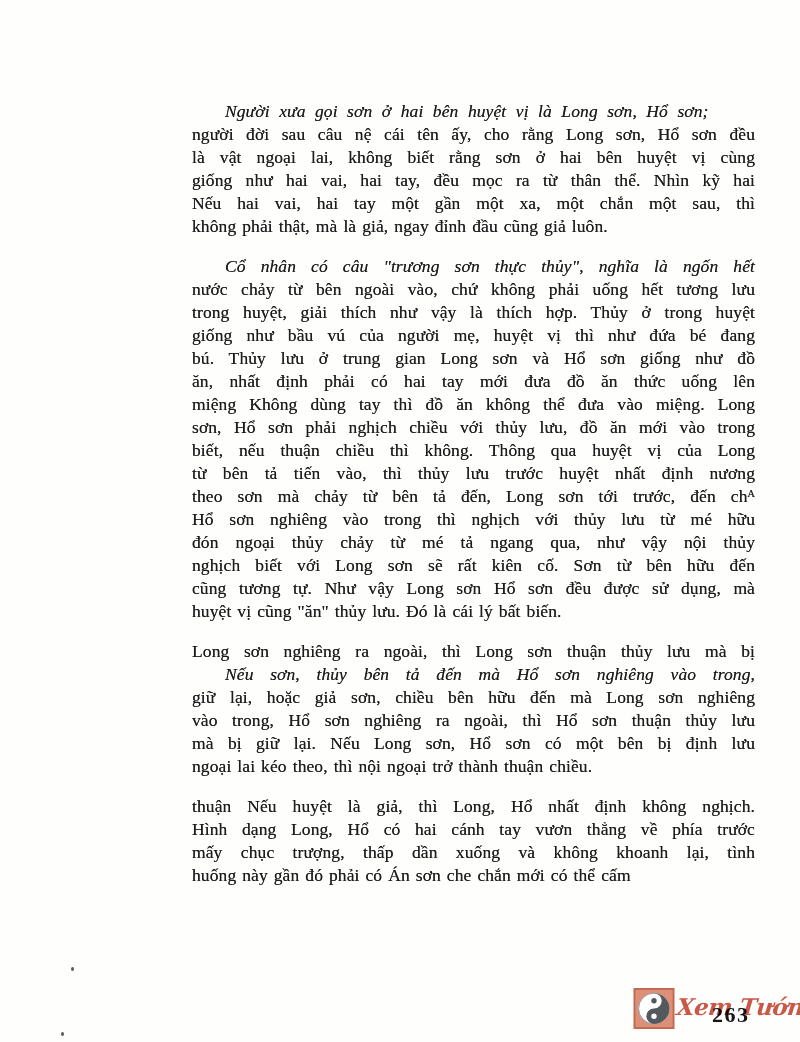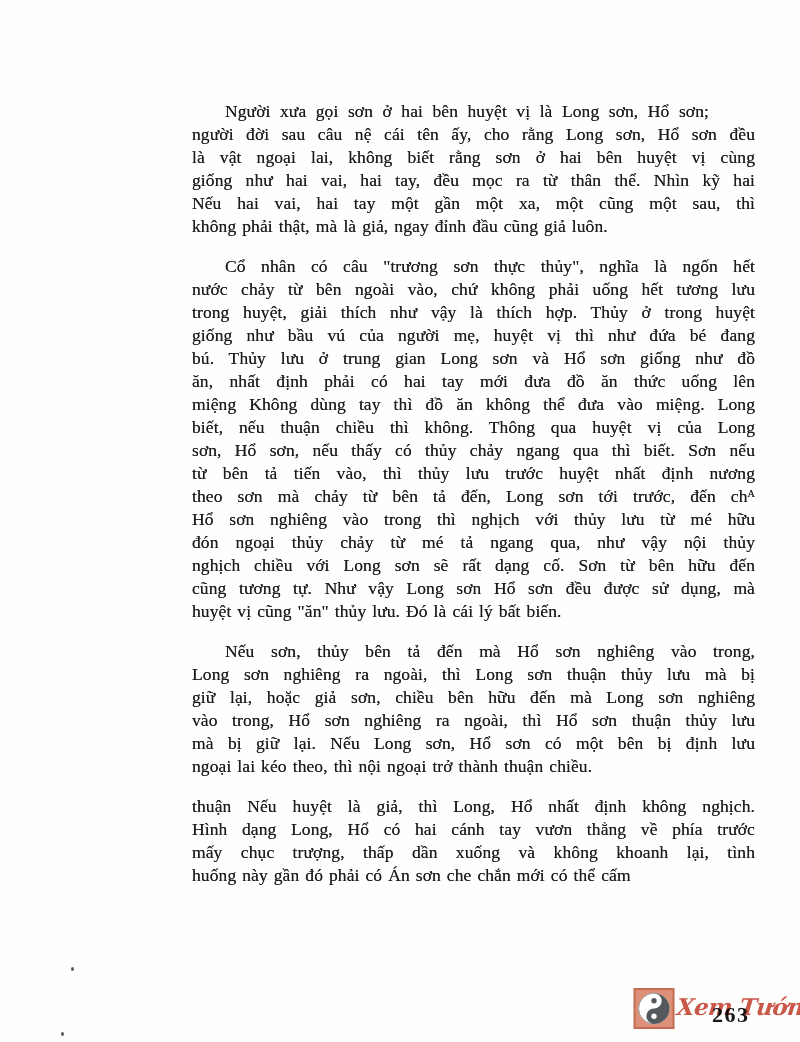--- a/index.html
+++ b/index.html
@@ -25,21 +25,21 @@
     text-shadow: 0 0 0.45px rgba(20,20,20,0.75);
   }
   .para { margin: 0 0 17px 0; }
   .line {
     height: 23px;
     text-align: justify;
     text-align-last: justify;
     overflow: visible;
     white-space: normal;
   }
-  .line.first { text-indent: 33px; }
+  .line.first { text-indent: 33px; font-style: italic; }
   .line.last, .line.short {
     text-align: left;
     text-align-last: left;
   }
   .line.short { word-spacing: 5px; }
   
   .speck {
     position: absolute;
     width: 3px; height: 4px;
     background: #5a5a5a;
@@ -89,44 +89,44 @@
 <body>
 
 <div class="page">
 
   <div class="text-block">
       <div class="para">
         <div class="line first short">Người xưa gọi sơn ở hai bên huyệt vị là Long sơn, Hổ sơn;</div>
         <div class="line">người đời sau câu nệ cái tên ấy, cho rằng Long sơn, Hổ sơn đều</div>
         <div class="line">là vật ngoại lai, không biết rằng sơn ở hai bên huyệt vị cùng</div>
         <div class="line">giống như hai vai, hai tay, đều mọc ra từ thân thể. Nhìn kỹ hai</div>
-        <div class="line">Nếu hai vai, hai tay một gần một xa, một cũng một sau, thì</div>
+        <div class="line">Nếu hai vai, hai tay một gần một xa, một chắn một sau, thì</div>
         <div class="line last">không phải thật, mà là giả, ngay đỉnh đầu cũng giả luôn.</div>
       </div>
       <div class="para">
         <div class="line first">Cổ nhân có câu "trương sơn thực thủy", nghĩa là ngốn hết</div>
         <div class="line">nước chảy từ bên ngoài vào, chứ không phải uống hết tương lưu</div>
         <div class="line">trong huyệt, giải thích như vậy là thích hợp. Thủy ở trong huyệt</div>
         <div class="line">giống như bầu vú của người mẹ, huyệt vị thì như đứa bé đang</div>
         <div class="line">bú. Thủy lưu ở trung gian Long sơn và Hổ sơn giống như đồ</div>
         <div class="line">ăn, nhất định phải có hai tay mới đưa đồ ăn thức uống lên</div>
         <div class="line">miệng Không dùng tay thì đồ ăn không thể đưa vào miệng. Long</div>
+        <div class="line">sơn, Hổ sơn phải nghịch chiều với thủy lưu, đồ ăn mới vào trong</div>
         <div class="line">biết, nếu thuận chiều thì không. Thông qua huyệt vị của Long</div>
-        <div class="line">sơn, Hổ sơn, nếu thấy có thủy chảy ngang qua thì biết. Sơn nếu</div>
         <div class="line">từ bên tả tiến vào, thì thủy lưu trước huyệt nhất định nương</div>
         <div class="line">theo sơn mà chảy từ bên tả đến, Long sơn tới trước, đến chᴬ</div>
         <div class="line">Hổ sơn nghiêng vào trong thì nghịch với thủy lưu từ mé hữu</div>
         <div class="line">đón ngoại thủy chảy từ mé tả ngang qua, như vậy nội thủy</div>
-        <div class="line">nghịch chiều với Long sơn sẽ rất dạng cố. Sơn từ bên hữu đến</div>
+        <div class="line">nghịch biết với Long sơn sẽ rất kiên cố. Sơn từ bên hữu đến</div>
         <div class="line">cũng tương tự. Như vậy Long sơn Hổ sơn đều được sử dụng, mà</div>
         <div class="line last">huyệt vị cũng "ăn" thủy lưu. Đó là cái lý bất biến.</div>
       </div>
       <div class="para">
+        <div class="line">Long sơn nghiêng ra ngoài, thì Long sơn thuận thủy lưu mà bị</div>
         <div class="line first">Nếu sơn, thủy bên tả đến mà Hổ sơn nghiêng vào trong,</div>
-        <div class="line">Long sơn nghiêng ra ngoài, thì Long sơn thuận thủy lưu mà bị</div>
         <div class="line">giữ lại, hoặc giả sơn, chiều bên hữu đến mà Long sơn nghiêng</div>
         <div class="line">vào trong, Hổ sơn nghiêng ra ngoài, thì Hổ sơn thuận thủy lưu</div>
         <div class="line">mà bị giữ lại. Nếu Long sơn, Hổ sơn có một bên bị định lưu</div>
         <div class="line last">ngoại lai kéo theo, thì nội ngoại trở thành thuận chiều.</div>
       </div>
       <div class="para">
         <div class="line">thuận Nếu huyệt là giả, thì Long, Hổ nhất định không nghịch.</div>
         <div class="line">Hình dạng Long, Hổ có hai cánh tay vươn thẳng về phía trước</div>
         <div class="line">mấy chục trượng, thấp dần xuống và không khoanh lại, tình</div>
         <div class="line last">huống này gần đó phải có Án sơn che chắn mới có thể cấm</div>

